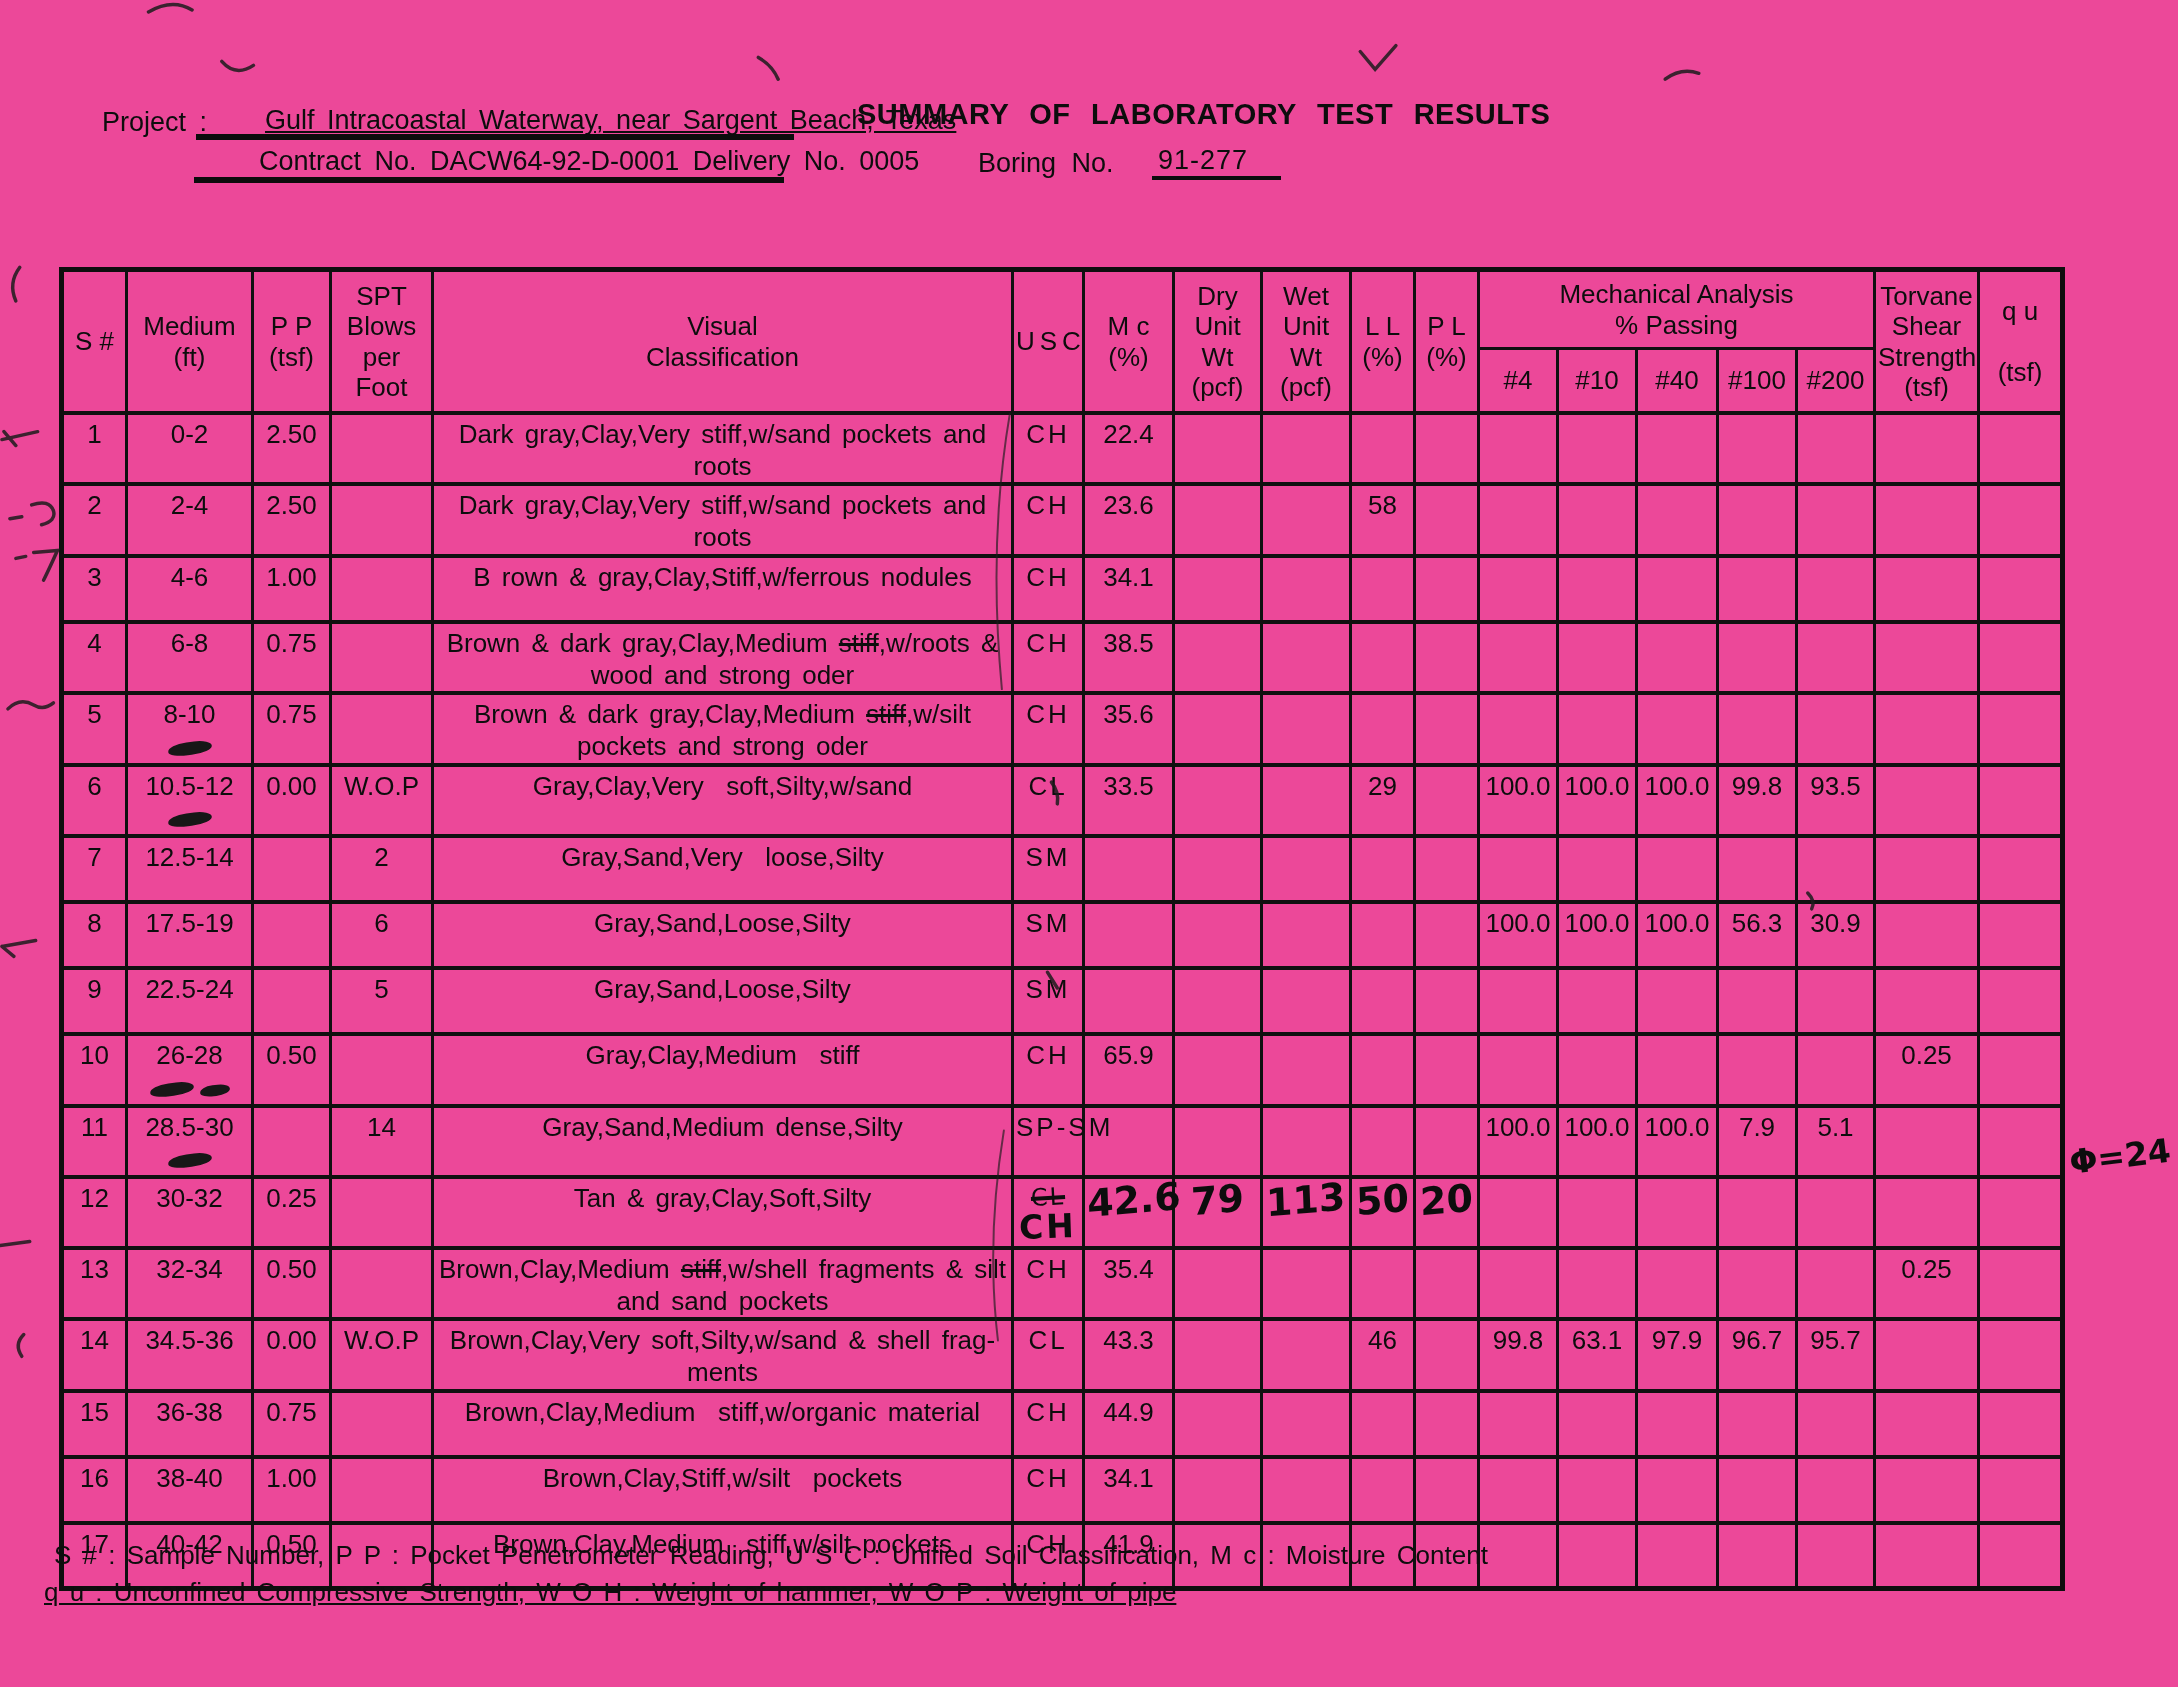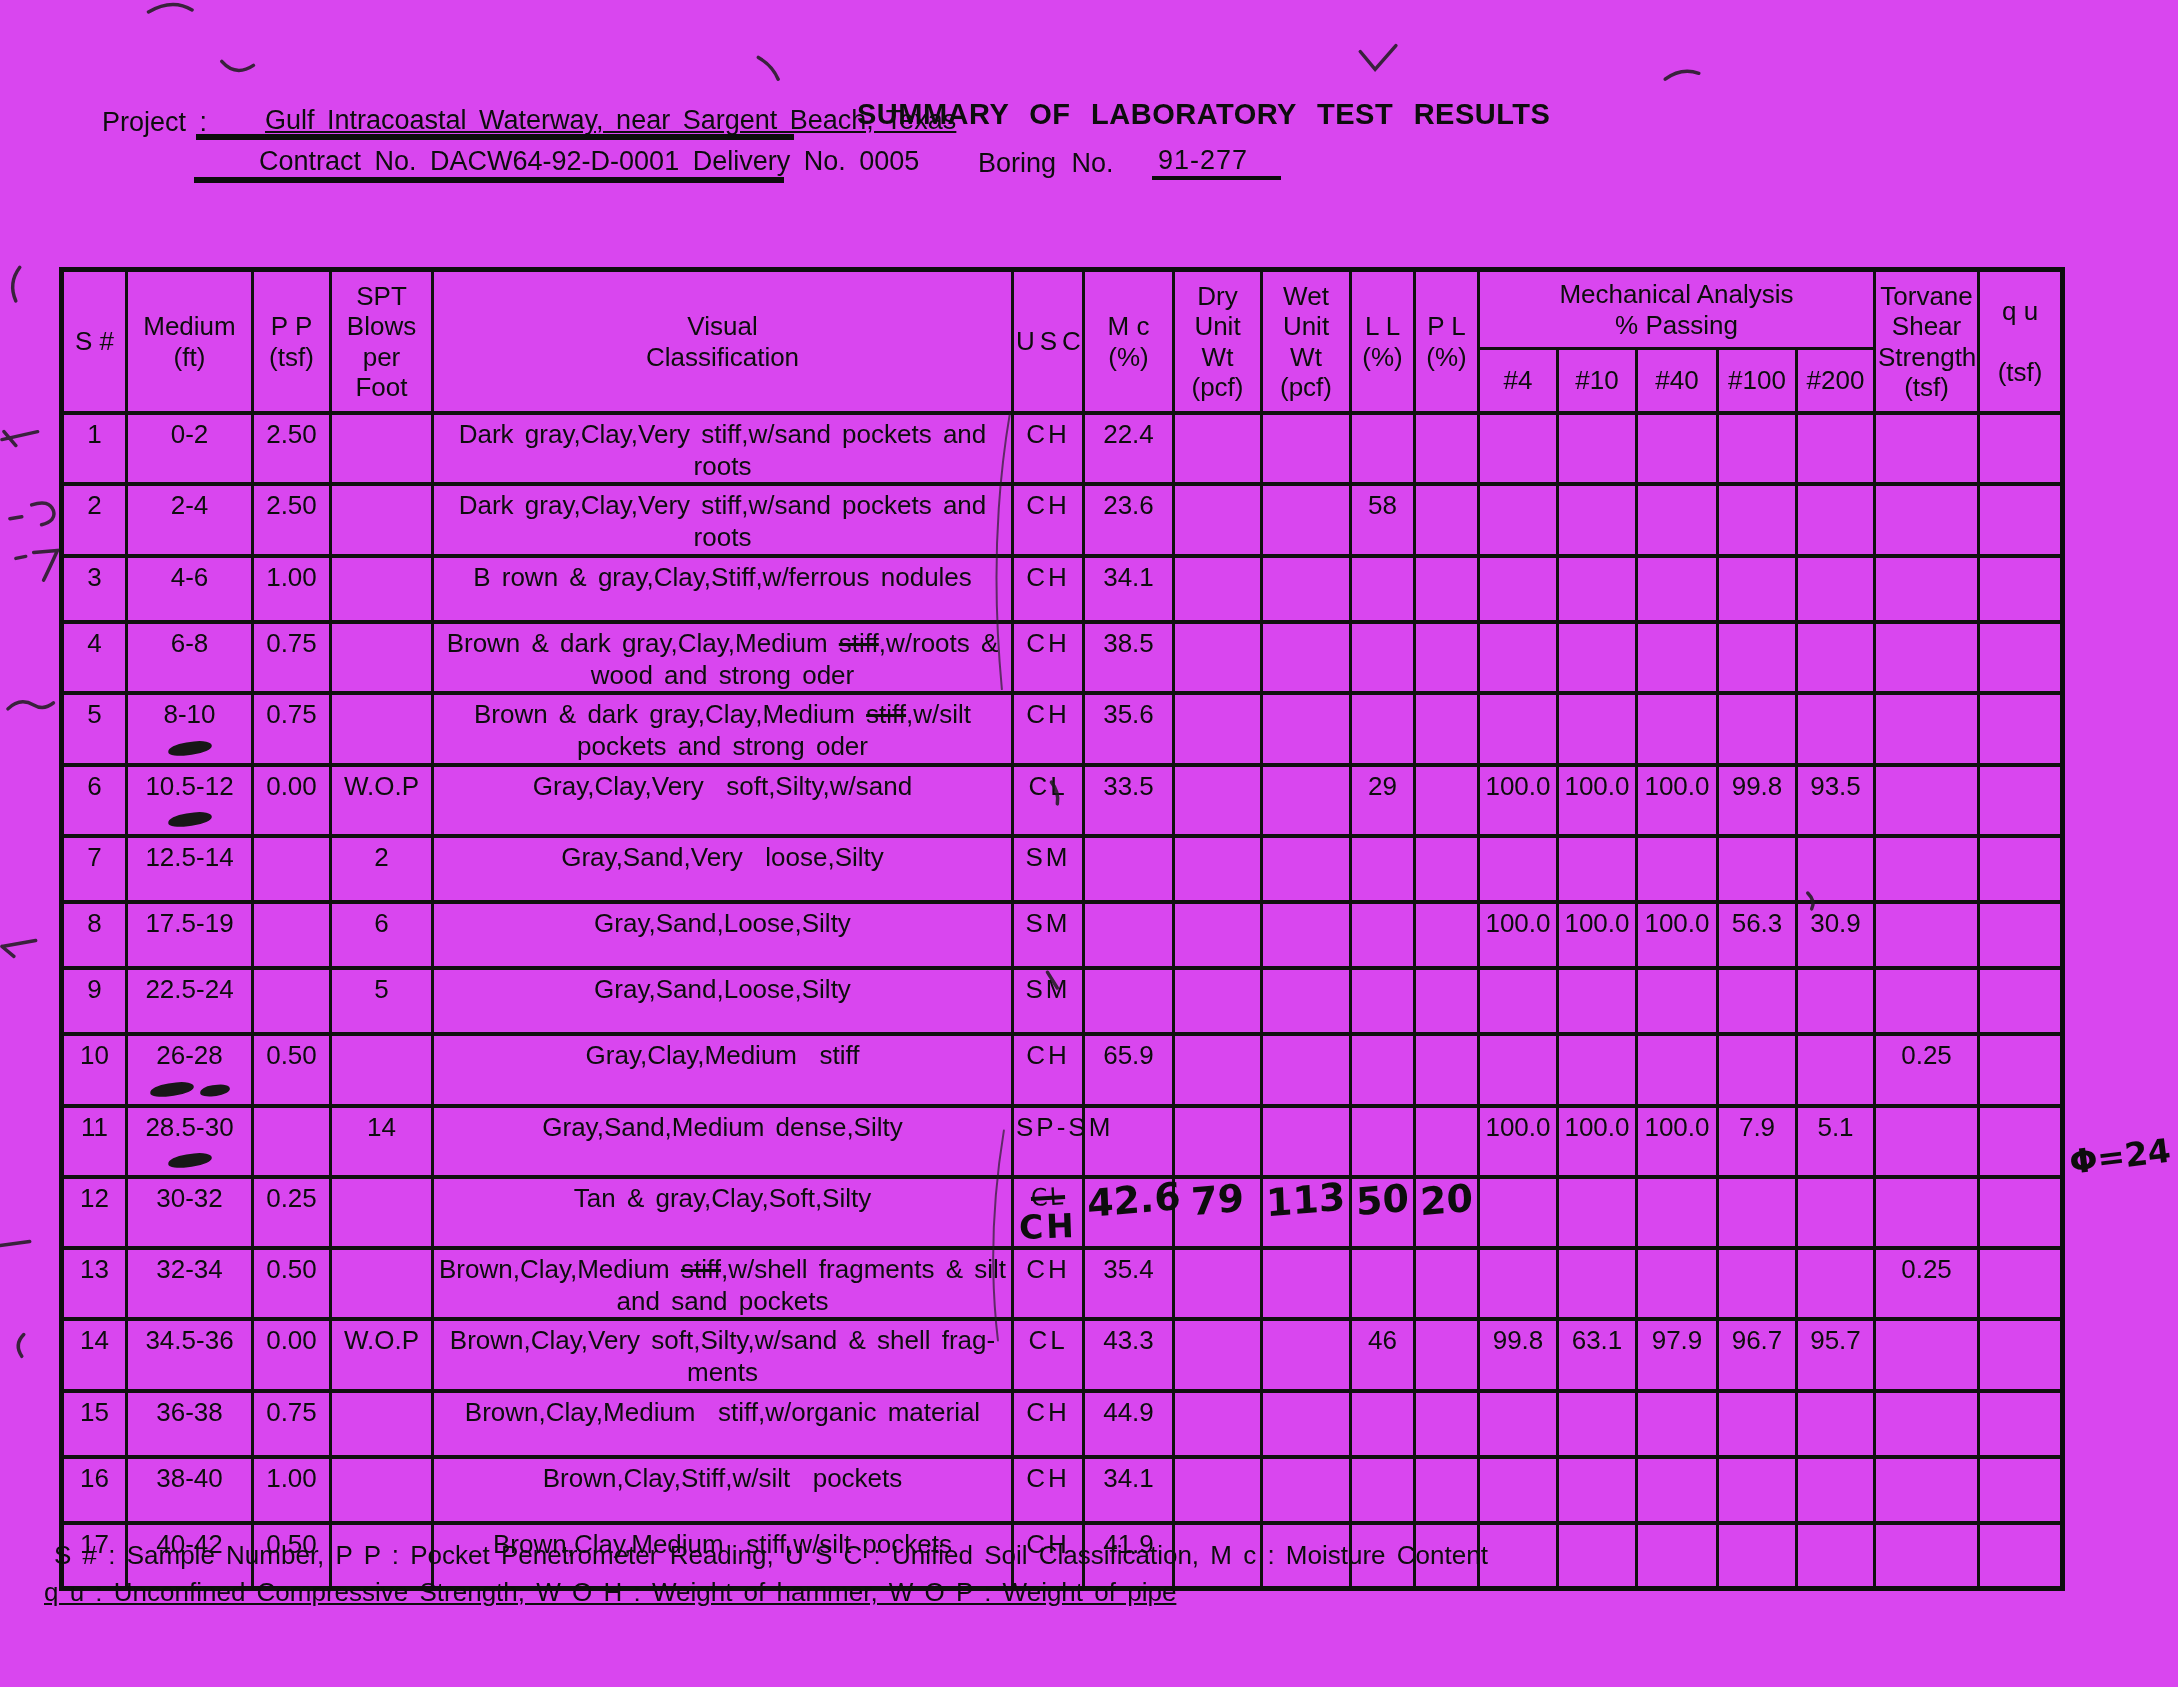--- a/index.html
+++ b/index.html
@@ -1,19 +1,19 @@
 <!DOCTYPE html>
 <html><head>
 <meta charset="utf-8">
 <style>
   html,body{margin:0;padding:0;background:#cfcfcf;}
   .page{
     position:relative;
     width:2178px;height:1687px;
-    background:#d946ef;
+    background:#ec4899;
     font-family:"Liberation Sans",sans-serif;
     color:#0d0d0d;
     overflow:hidden;
   }
   .abs{position:absolute;white-space:nowrap;}
   .rule{position:absolute;background:#0c0c0c;}
   #project-label{left:102px;top:107px;font-size:27px;word-spacing:6px;}
   #project-name{left:265px;top:105px;font-size:27px;word-spacing:5px;text-decoration:underline;}
   #contract-line{left:259px;top:146px;font-size:27px;word-spacing:6px;}
   #doc-title{left:857px;top:98px;font-size:29px;font-weight:bold;letter-spacing:0.5px;word-spacing:12px;}

